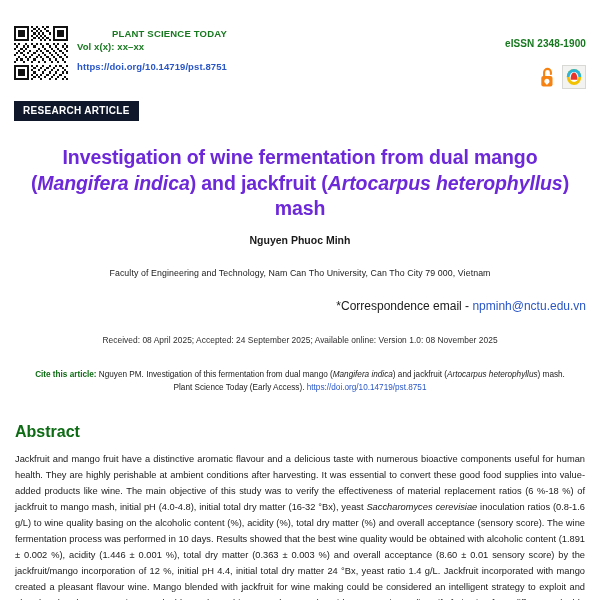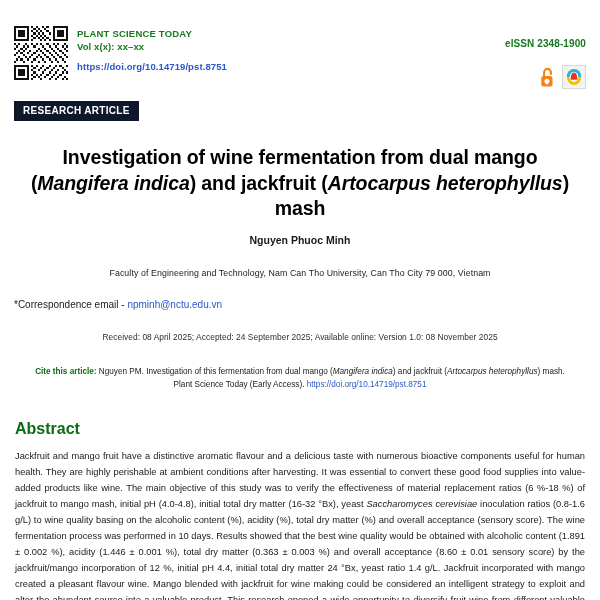--- a/index.html
+++ b/index.html
@@ -44,20 +44,21 @@
   }
   .journal-lines {
     padding-top: 1px;
     line-height: 1.42;
   }
   .journal-name {
     font-size: 9.5px;
     font-weight: bold;
     color: #17791f;
     letter-spacing: 0.02em;
+    text-align: right;
   }
   .journal-vol {
     font-size: 9.5px;
     font-weight: bold;
     color: #17791f;
     letter-spacing: 0.01em;
   }
   .journal-doi {
     font-size: 9.5px;
     font-weight: bold;
@@ -103,21 +104,21 @@
     line-height: 1;
   }
 
   
   .title {
     margin: 24px 2px 0 2px;
     text-align: center;
     font-size: 19.5px;
     font-weight: bold;
     line-height: 1.32;
-    color: #000000;
+    color: #6d28d9;
     letter-spacing: -0.1px;
   }
   .title i { font-style: italic; }
 
   
   .authors {
     margin-top: 12px;
     text-align: center;
     font-size: 10.5px;
     font-weight: bold;
@@ -125,22 +126,22 @@
   }
   .affiliation {
     margin-top: 22px;
     text-align: center;
     font-size: 8.8px;
     color: #1a1a1a;
     letter-spacing: 0.01em;
   }
   .correspondence {
     margin-top: 21px;
-    text-align: left;
-    font-size: 10px;
+    text-align: right;
+    font-size: 12px;
     color: #1a1a1a;
   }
   .correspondence a {
     color: #2a56c6;
     text-decoration: none;
   }
   .dates {
     margin-top: 22px;
     text-align: center;
     font-size: 8.4px;

